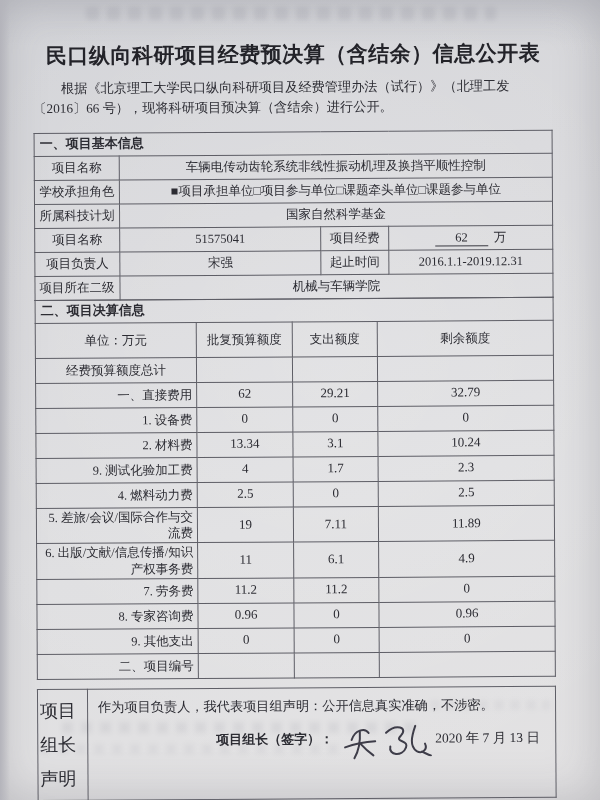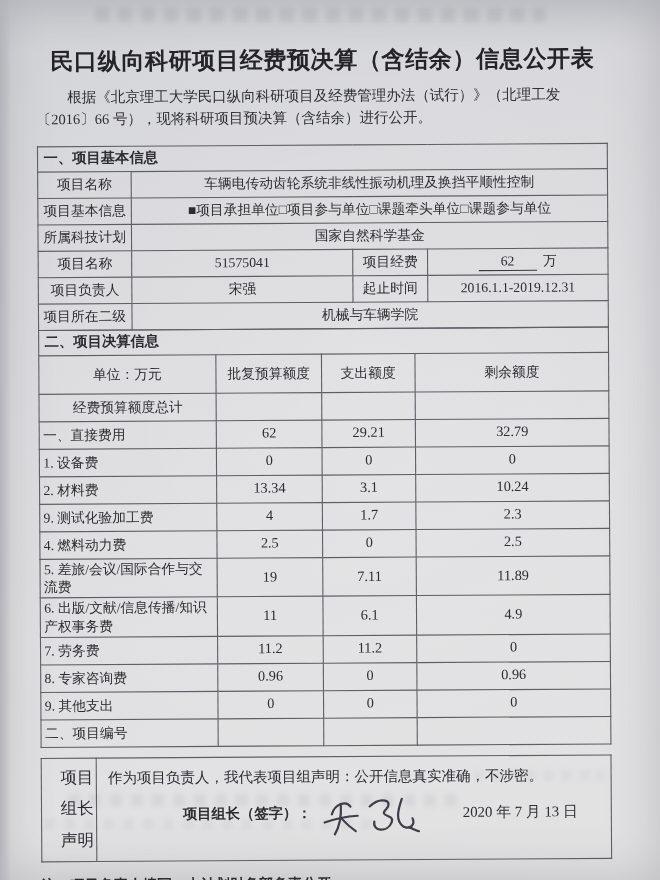--- a/index.html
+++ b/index.html
@@ -35,29 +35,29 @@
   tr.sect td{font-family:"Liberation Sans",sans-serif;font-weight:700;font-size:13px;
      height:20px;padding-left:5px;}
   .t-basic td{height:21px;}
   .center{text-align:center;}
   .uline{display:inline-block;border-bottom:1px solid #3a3a42;padding:0 20px;line-height:1.25;}
   .unit{margin-left:6px;}
   .t-budget{margin-top:-1px;}
   .t-budget td.num{text-align:center;font-size:13px;}
   .t-budget tr.colhead td{height:32px;text-align:center;}
   .t-budget tr.data td{height:22px;}
-  .t-budget td.lab{padding-left:3px;}
+  .t-budget td.lab{padding-left:3px;text-align:right;}
   .t-stmt{margin-top:9px;}
   .t-stmt td{height:78px;}
-  .stmt-label{text-align:right;font-size:15px;line-height:1.9;padding:4px 2px;font-family:Liberation Serif, serif;}
+  .stmt-label{text-align:left;font-size:18px;line-height:1.9;padding:4px 2px;font-family:Liberation Serif, serif;}
   .stmt-label span{display:block;}
   .stmt-cell{vertical-align:top;padding:9px 10px 5px;}
   .stmt-text{margin:0;font-size:13.2px;}
   .sig-row{display:flex;align-items:center;margin-top:5px;}
-  .sig-label{font-weight:700;margin-left:68px;font-size:13px;white-space:nowrap;}
+  .sig-label{font-weight:700;margin-left:118px;font-size:13px;white-space:nowrap;}
   .signature{margin-left:6px;transform:rotate(-3deg);flex:0 0 auto;}
   .sig-date{margin-left:auto;margin-right:20px;font-size:13.5px;white-space:nowrap;}
   .note{margin-top:13px;font-size:12.8px;font-weight:700;letter-spacing:.4px;color:#2b2b31;}
 </style>
 </head>
 <body>
 
 <div class="stage">
   <div class="edge-strip"></div>
   <div class="smudge s1"></div>
@@ -78,21 +78,21 @@
         </colgroup>
       <tbody>
           <tr class="sect">
         <td colspan="4">一、项目基本信息</td>
       </tr>
       <tr>
         <td class="center">项目名称</td>
         <td colspan="3" class="center">车辆电传动齿轮系统非线性振动机理及换挡平顺性控制</td>
       </tr>
       <tr>
-        <td class="center">项目基本信息</td>
+        <td class="center">学校承担角色</td>
         <td colspan="3" class="center">■项目承担单位□项目参与单位□课题牵头单位□课题参与单位</td>
       </tr>
       <tr>
         <td class="center">所属科技计划</td>
         <td colspan="3" class="center">国家自然科学基金</td>
       </tr>
       <tr>
         <td class="center">项目名称</td>
         <td class="center">51575041</td>
         <td class="center">项目经费</td>

